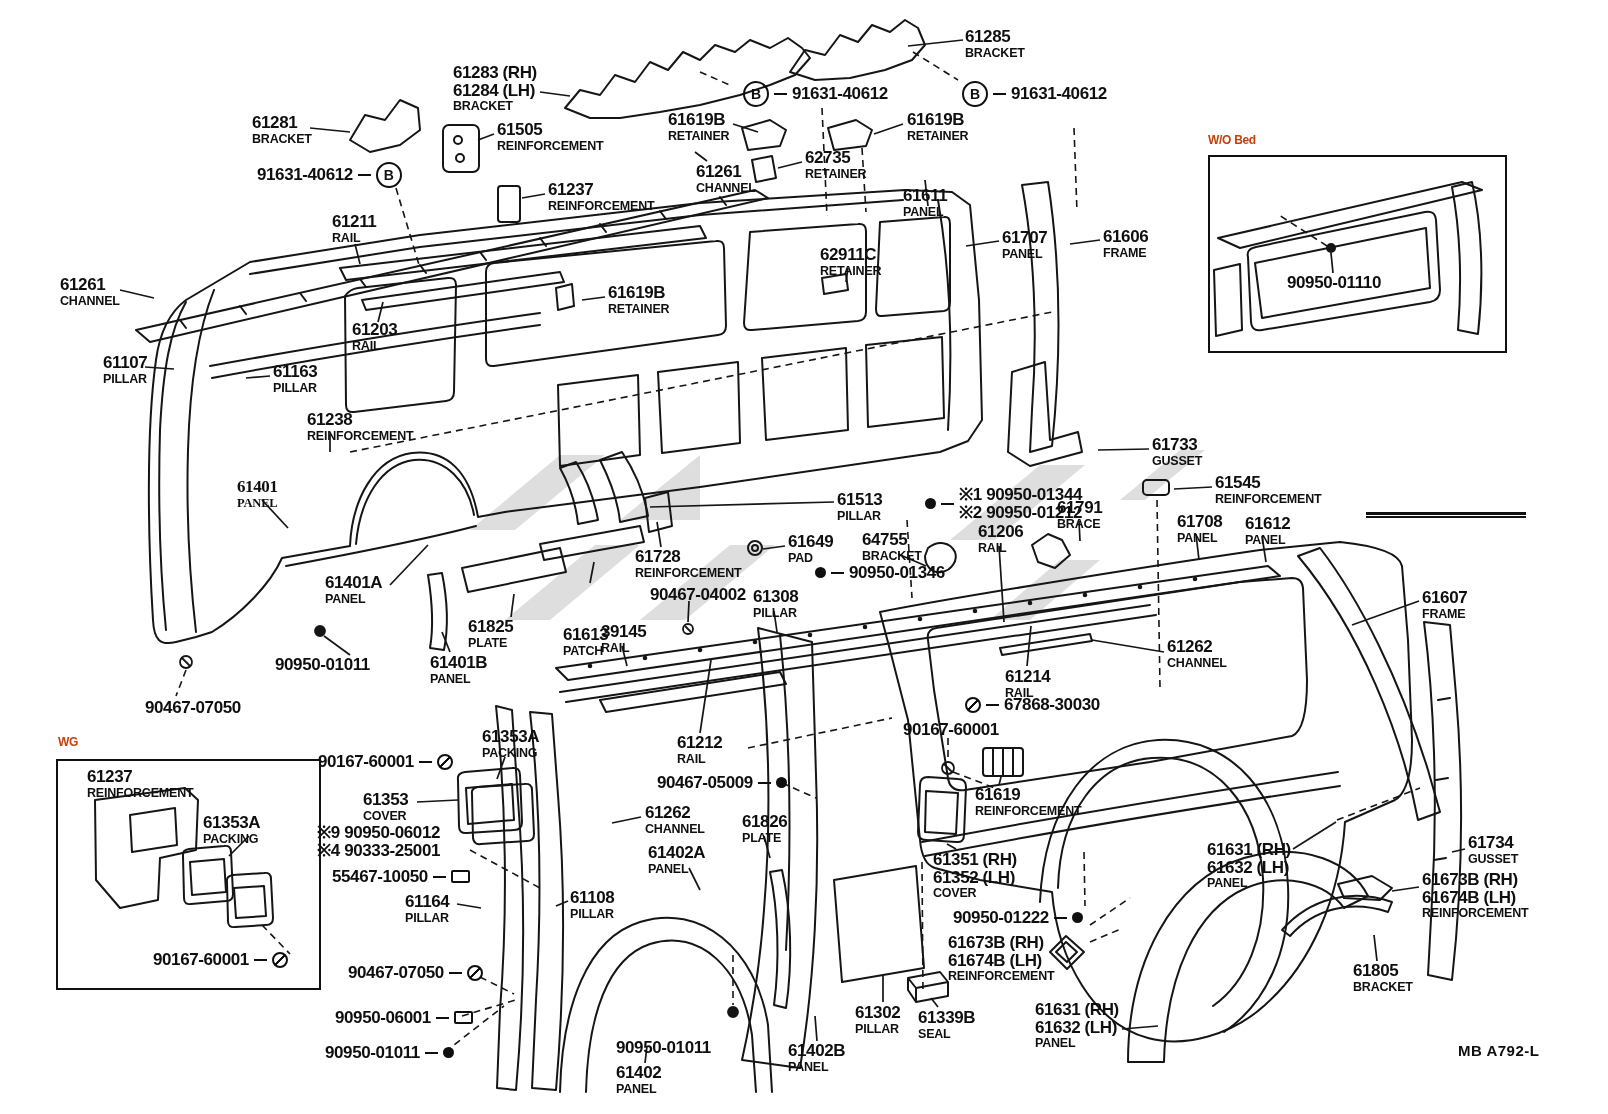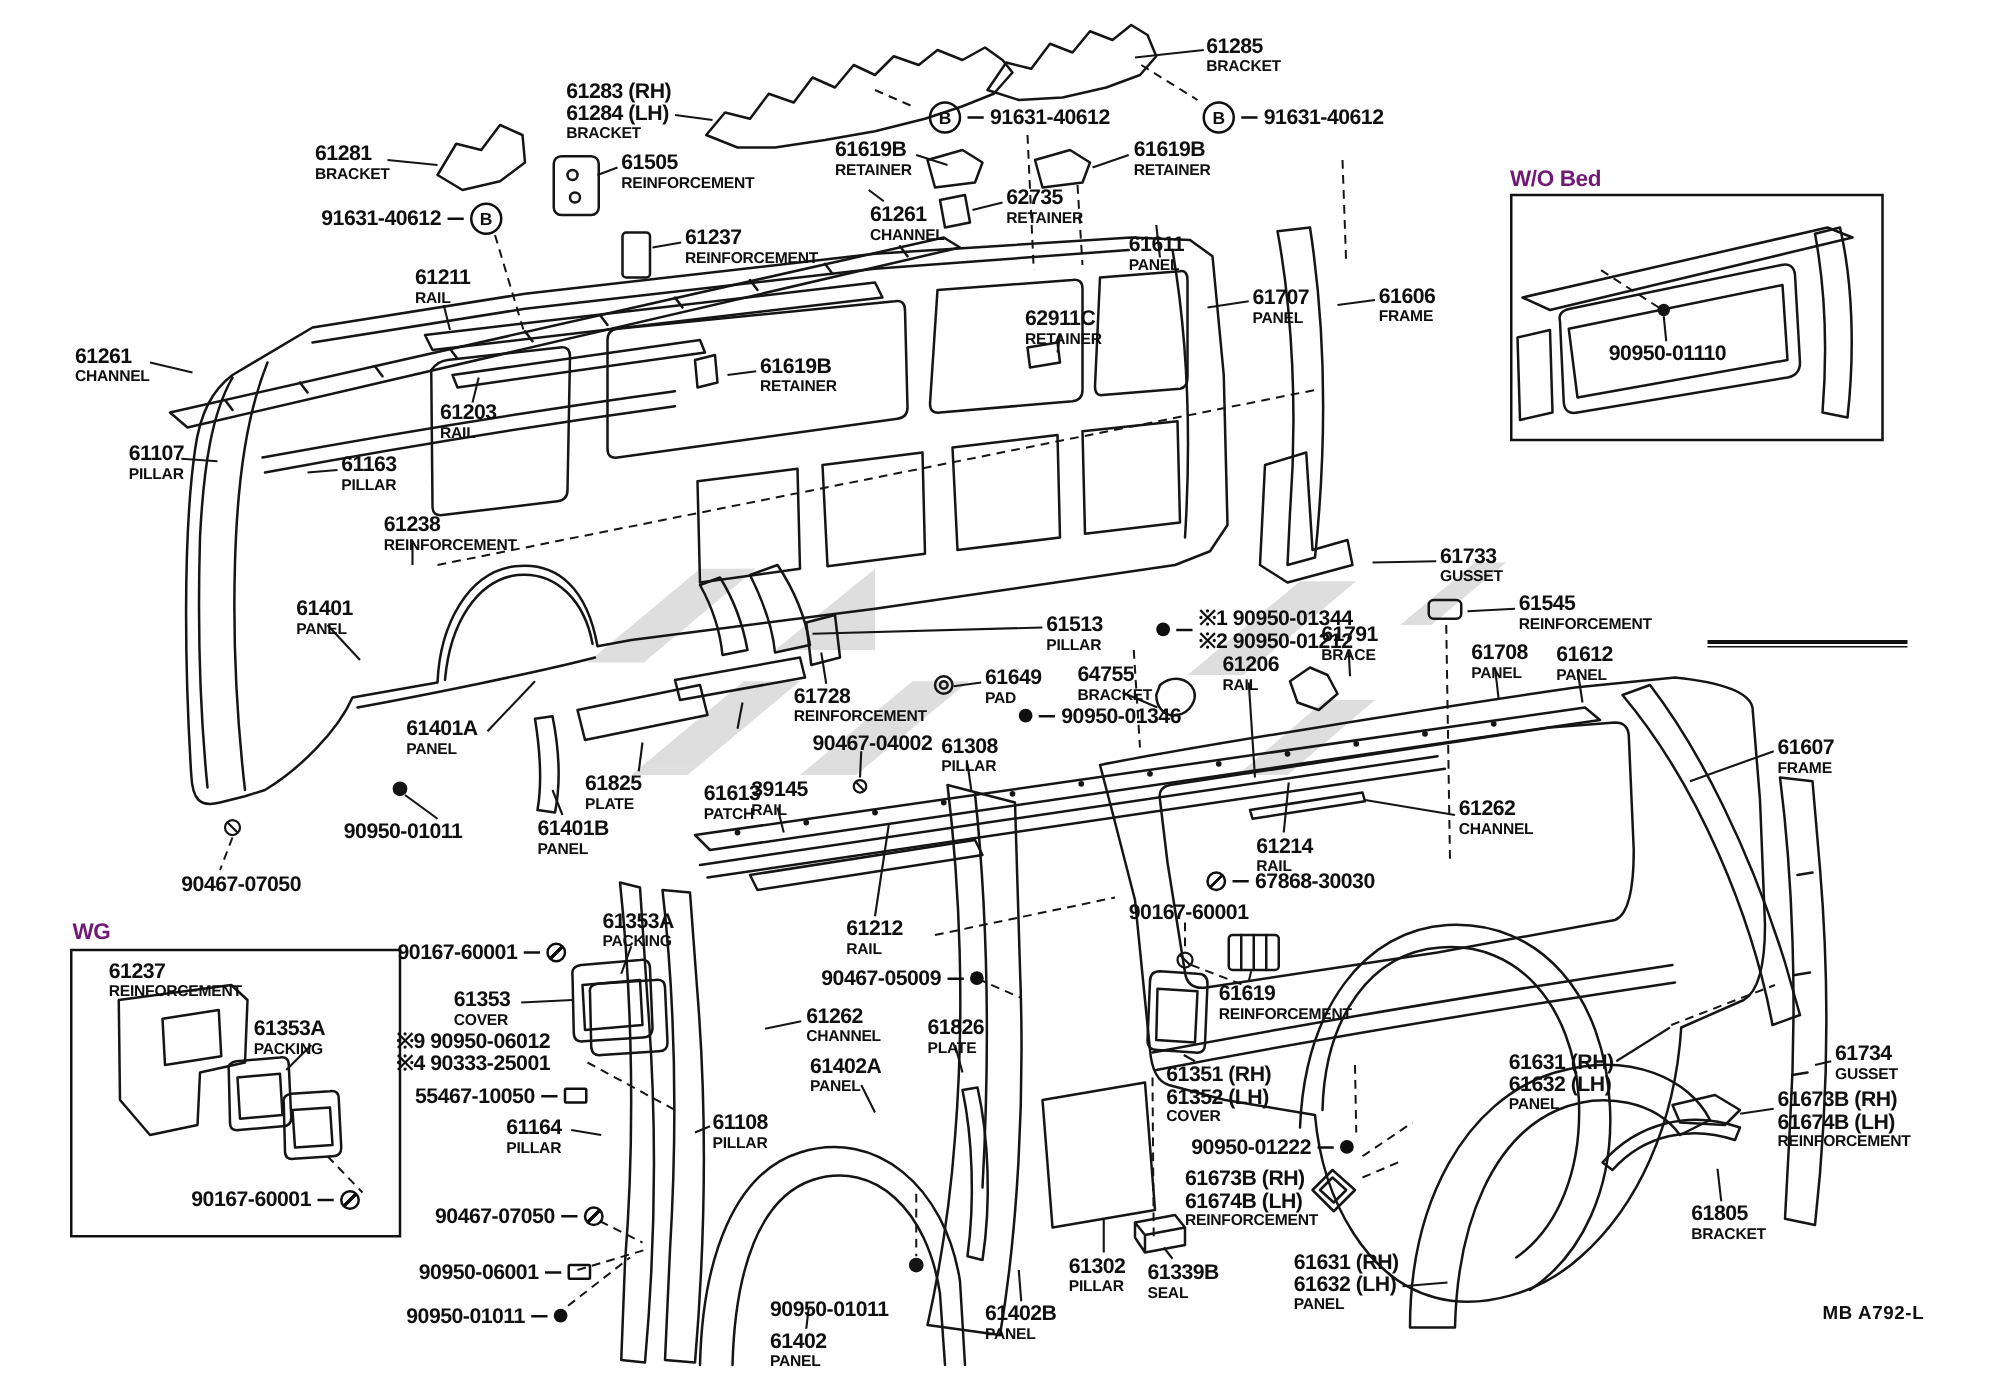--- a/index.html
+++ b/index.html
@@ -11,21 +11,21 @@
   .pn{font-weight:bold;font-size:17px;line-height:1.04;letter-spacing:-0.4px;color:#0f0f0f;}
   .nm{font-weight:bold;font-size:12.5px;line-height:1.12;letter-spacing:-0.2px;color:#0f0f0f;}
   .ic{flex:0 0 auto;}
   .ic.circle-b{width:22px;height:22px;border:2.5px solid #0f0f0f;border-radius:50%;
       display:flex;align-items:center;justify-content:center;font-weight:bold;font-size:14px;color:#0f0f0f;}
   .ic.dot{width:11px;height:11px;background:#0f0f0f;border-radius:50%;}
   .ic.screw{width:12px;height:12px;border:2px solid #0f0f0f;border-radius:50%;
       background:linear-gradient(135deg,transparent 42%,#0f0f0f 42%,#0f0f0f 58%,transparent 58%);}
   .ic.clip{width:15px;height:9px;border:2px solid #0f0f0f;border-radius:2px;}
   .dash{width:13px;height:2.2px;background:#0f0f0f;flex:0 0 auto;}
-  .inset-title{position:absolute;font-weight:bold;font-size:18px;letter-spacing:-0.3px;color:#701a75;z-index:5;}
+  .inset-title{position:absolute;font-weight:bold;font-size:12px;letter-spacing:-0.3px;color:#c2410c;z-index:5;}
   .inset-box{position:absolute;border:2.5px solid #111;z-index:1;}
   #notes{position:absolute;left:1372px;top:408px;z-index:5;}
   #notes .pn{font-size:16.5px;line-height:25px;}
   #notes-rule{position:absolute;left:1366px;top:512px;width:160px;height:6px;z-index:5;
       background:linear-gradient(#111 0 3.5px,#fff 3.5px 4.5px,#111 4.5px 6px);}
   #footer-code{position:absolute;left:1458px;top:1042px;font-weight:bold;font-size:15px;
       letter-spacing:0.5px;color:#0f0f0f;z-index:5;}
 </style>
 </head>
 <body>
@@ -441,21 +441,21 @@
           <div class="pn">61733</div>
           <div class="nm">GUSSET</div>
         </div>
       </div>
       <div class="label" style="left: 1215px; top: 474px;">
         <div class="lines">
           <div class="pn">61545</div>
           <div class="nm">REINFORCEMENT</div>
         </div>
       </div>
-      <div class="label" style="left: 237px; top: 478px;">
+      <div class="label" style="left: 237px; top: 478px; font-family: Liberation Serif, serif;">
         <div class="lines">
           <div class="pn">61401</div>
           <div class="nm">PANEL</div>
         </div>
       </div>
       <div class="label" style="left: 837px; top: 491px;">
         <div class="lines">
           <div class="pn">61513</div>
           <div class="nm">PILLAR</div>
         </div>

